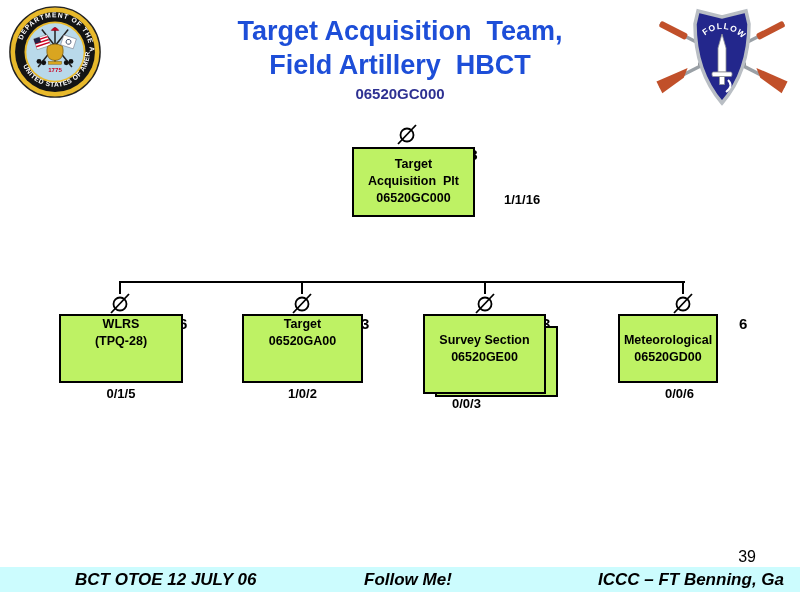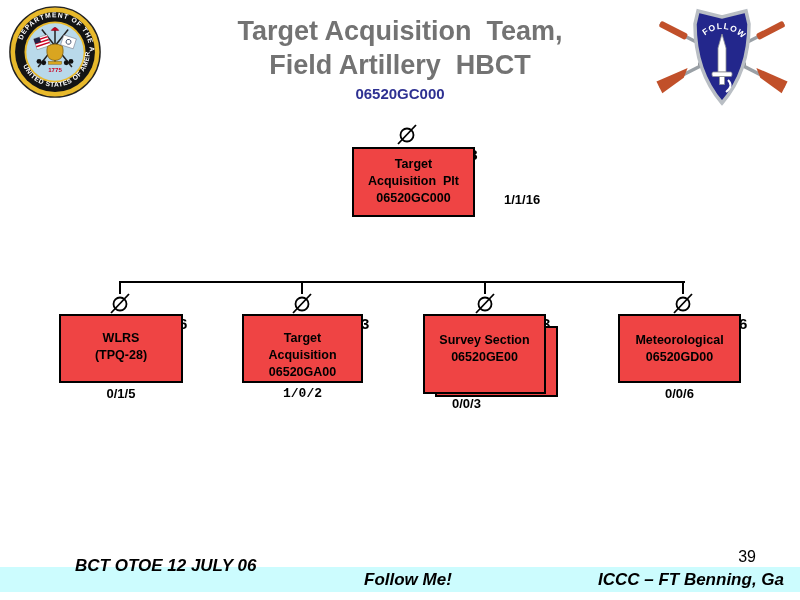--- a/index.html
+++ b/index.html
@@ -6,67 +6,67 @@
   .slide{
     position:relative;width:800px;height:600px;background:#ffffff;overflow:hidden;
     font-family:"Liberation Sans","DejaVu Sans",sans-serif;color:#000;
   }
   [data-bind]{white-space:pre-wrap;}
 
   
   .seal{position:absolute;left:8px;top:5px;}
   .crest{position:absolute;left:648px;top:4px;}
   .title-block{position:absolute;left:150px;top:14px;width:500px;text-align:center;}
-  .title-line{font-size:27px;font-weight:bold;line-height:34px;color:#737373;display:block;}
+  .title-line{font-size:27px;font-weight:bold;line-height:34px;color:#1d4ed8;display:block;}
   .title-code{font-size:15px;font-weight:bold;color:#2E3192;display:block;margin-top:3px;}
 
   
   .obox{
-    position:absolute;background:#ef4444;border:2px solid #000;box-sizing:border-box;
+    position:absolute;background:#bef264;border:2px solid #000;box-sizing:border-box;
     text-align:center;font-weight:bold;font-size:12.5px;line-height:17px;
   }
   .obox .bline{display:block;}
   .connector{position:absolute;background:#000;}
   .echelon{position:absolute;width:30px;height:22px;}
   .strength{position:absolute;font-size:15px;font-weight:bold;line-height:18px;margin-top:21px;}
   .manning{position:absolute;font-size:13px;font-weight:bold;text-align:center;}
 
   
   .root-box{left:352px;top:147px;width:123px;height:70px;padding-top:7px;}
   .root-echelon{left:392px;top:123px;}
   .root-strength{left:461px;top:125px;}
   .root-manning{left:488px;top:192px;width:60px;text-align:left;margin-left:16px;}
 
   
   .hline{left:119px;top:281px;width:566px;height:2px;}
   .stub{width:2px;height:13px;top:281px;}
   .stub-0{left:119px;} .stub-1{left:301px;} .stub-2{left:484px;} .stub-3{left:682px;}
 
   
-  .child-box{top:314px;height:69px;padding-top:14px;}
+  .child-box{top:314px;height:69px;padding-top:0;}
   .c0{left:59px;width:124px;}
   .c1{left:242px;width:121px;}
   .c2{left:423px;width:123px;height:80px;padding-top:16px;}
-  .c3{left:618px;width:123px;padding-top:16px;}
+  .c3{left:618px;width:100px;padding-top:16px;}
   .c2-back{left:435px;top:326px;width:123px;height:71px;z-index:0;}
   .c2-front{z-index:1;}
 
   .ech-0{left:105px;top:292px;} .ech-1{left:287px;top:292px;}
   .ech-2{left:470px;top:292px;} .ech-3{left:668px;top:292px;}
   .str-0{left:179px;top:294px;} .str-1{left:361px;top:294px;}
   .str-2{left:542px;top:294px;} .str-3{left:739px;top:294px;}
   .man-0{left:59px;top:386px;width:124px;}
-  .man-1{left:242px;top:386px;width:121px;font-family:Liberation Mono, monospace;}
+  .man-1{left:242px;top:386px;width:121px;}
   .man-2{left:405px;top:396px;width:123px;}
   .man-3{left:618px;top:386px;width:123px;}
 
   
   .footer-bar{position:absolute;left:0;top:567px;width:800px;height:25px;background:#CCFCFE;}
   .footer-text{position:absolute;font-size:17px;font-weight:bold;font-style:italic;line-height:25px;}
-  .footer-left{left:75px;top:553px;}
+  .footer-left{left:75px;top:567px;}
   .footer-center{left:364px;top:567px;}
   .footer-right{right:16px;top:567px;}
   .page-number{position:absolute;right:44px;top:548px;font-size:16px;font-weight:normal;}
 </style>
 </head>
 <body>
 
 <div class="slide">
 
   <div class="seal">
@@ -189,21 +189,20 @@
   </div>
   <div class="manning man-0" data-bind="org_chart.children.0.manning">0/1/5</div>
 
   <svg class="echelon ech-1" viewBox="0 0 30 22">
     <circle cx="15" cy="12" r="6.5" fill="none" stroke="#000" stroke-width="1.8"></circle>
     <line x1="6" y1="21" x2="24" y2="2" stroke="#000" stroke-width="1.8"></line>
   </svg>
   <div class="strength str-1" data-bind="org_chart.children.1.strength">3</div>
   <div class="obox child-box c1">
     <span class="bline" data-bind="org_chart.children.1.line1">Target</span>
-    <span class="bline" data-bind="org_chart.children.1.line2">Acquisition</span>
     <span class="bline" data-bind="org_chart.children.1.line3">06520GA00</span>
   </div>
   <div class="manning man-1" data-bind="org_chart.children.1.manning">1/0/2</div>
 
   <svg class="echelon ech-2" viewBox="0 0 30 22">
     <circle cx="15" cy="12" r="6.5" fill="none" stroke="#000" stroke-width="1.8"></circle>
     <line x1="6" y1="21" x2="24" y2="2" stroke="#000" stroke-width="1.8"></line>
   </svg>
   <div class="strength str-2" data-bind="org_chart.children.2.strength">3</div>
   <div class="obox c2-back"></div>

